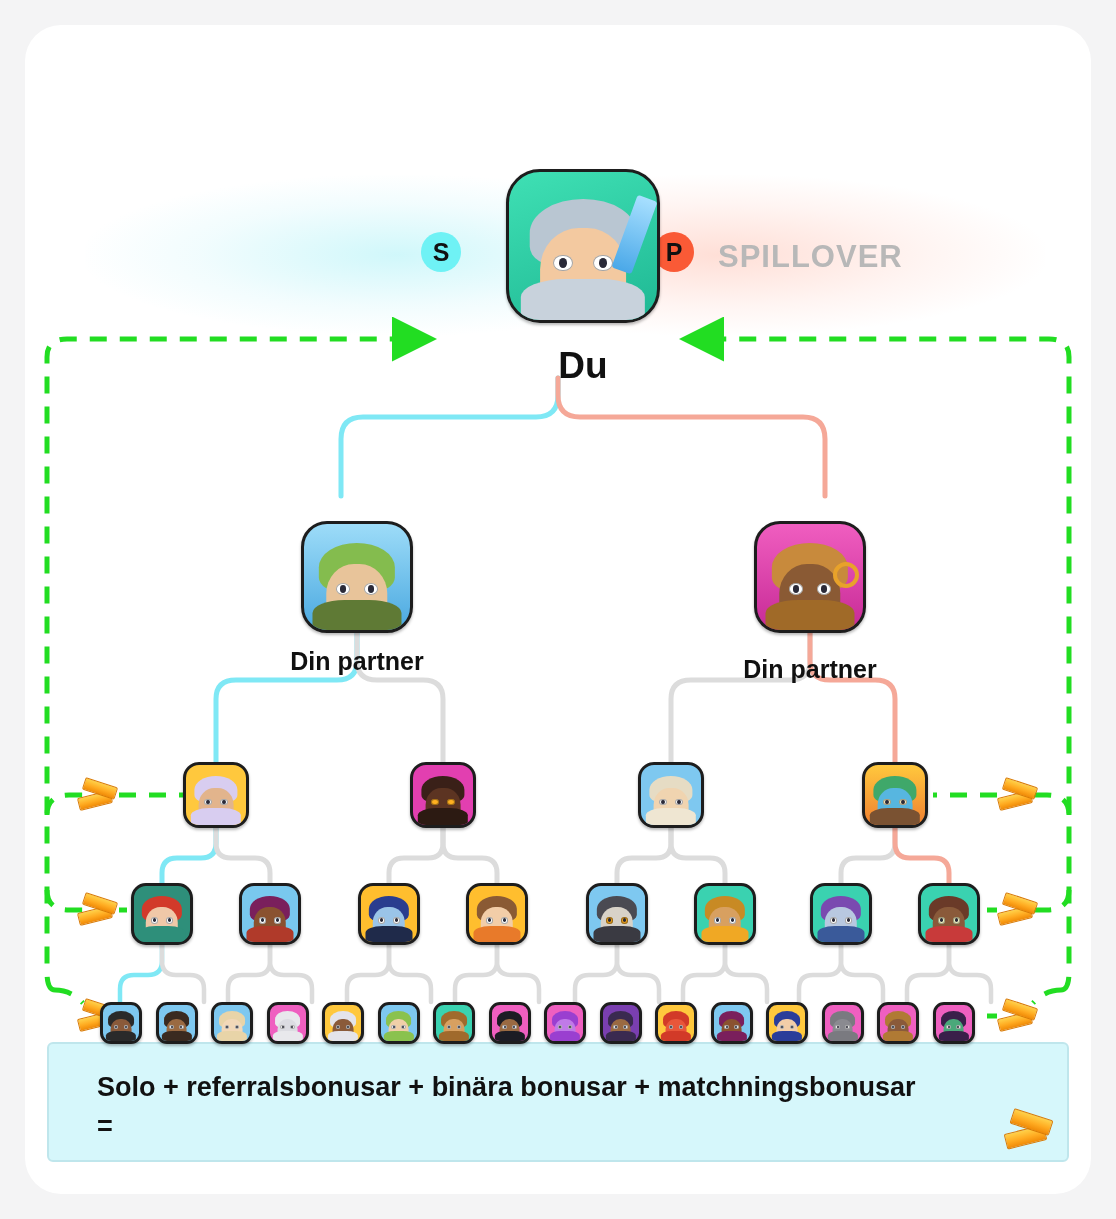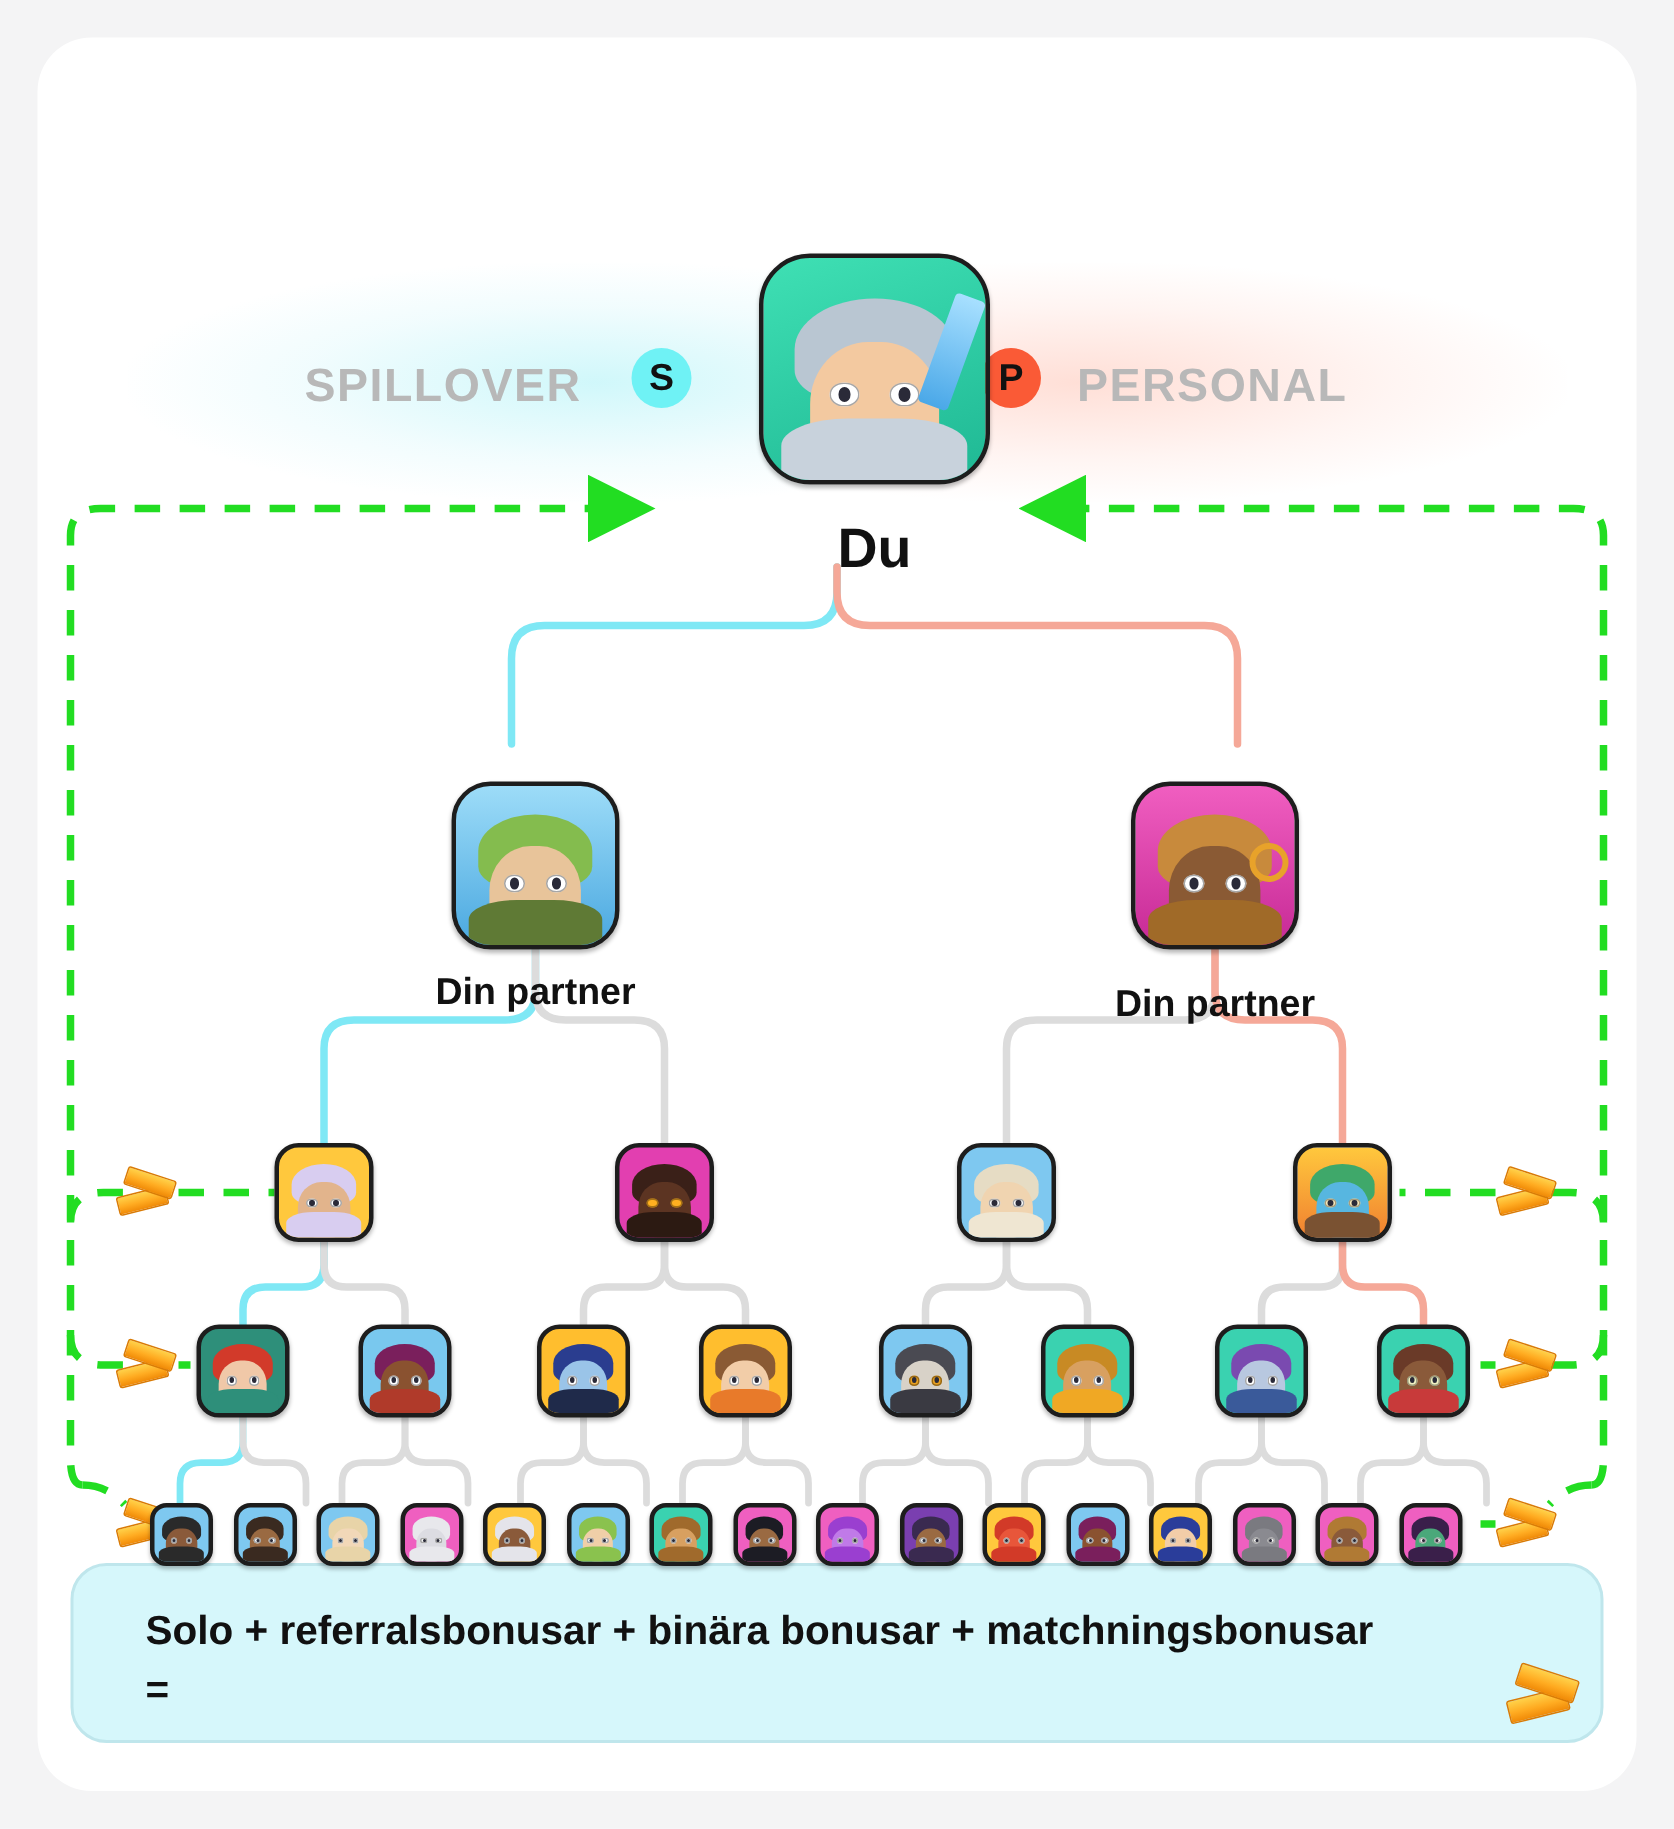--- a/index.html
+++ b/index.html
@@ -198,21 +198,21 @@
   
   .formula-box {
     position: absolute;
     left: 22px;
     top: 1017px;
     width: 1022px;
     height: 120px;
     box-sizing: border-box;
     background: #d6f7fb;
     border: 2px solid #bfe6ec;
-    border-radius: 24px;
+    border-radius: 6px;
   }
   .formula-text {
     position: absolute;
     left: 48px;
     top: 24px;
     width: 830px;
     font-size: 27px;
     font-weight: bold;
     color: #111;
     line-height: 1.45;
@@ -289,24 +289,23 @@
 
       <path d="M1036 965 Q1044 965 1044 947 L1044 332 Q1044 314 1024 314 L684 314" fill="none" stroke="#22dd22" stroke-width="5" stroke-dasharray="17 13" marker-end="url(#arrR)"></path>
       <path d="M1036 965 Q1020 965 1008 978" fill="none" stroke="#22dd22" stroke-width="5" stroke-dasharray="17 13"></path>
       <path d="M1044 790 Q1044 770 1022 770 L1008 770" fill="none" stroke="#22dd22" stroke-width="5" stroke-dasharray="17 13"></path>
       <path d="M1044 865 Q1044 885 1022 885 L1008 885" fill="none" stroke="#22dd22" stroke-width="5" stroke-dasharray="17 13"></path>
       <path d="M972 770 L908 770" fill="none" stroke="#22dd22" stroke-width="5" stroke-dasharray="17 13"></path>
       <path d="M972 885 L962 885" fill="none" stroke="#22dd22" stroke-width="5" stroke-dasharray="17 13"></path>
       <path d="M972 991 L962 991" fill="none" stroke="#22dd22" stroke-width="5" stroke-dasharray="17 13"></path>
     </svg>
 
-    <div class="side-label left">SPILLOVER</div>
     <div class="badge s">S</div>
     <div class="badge p">P</div>
-    <div class="side-label right">PERSONAL</div>
+    <div class="side-label right">SPILLOVER</div>
 
     <div class="avatar a-root" style="background:linear-gradient(160deg,#3fe0b4 0%,#1fb894 100%);">
       <div class="inner">
         <div class="hair" style="background:#b9c6d2;"></div>
         <div class="head" style="background:#f3c9a0;"></div>
         <div class="eyeL"></div>
           <div class="eyeR"></div>
         <div class="pupilL"></div>
           <div class="pupilR"></div>
         <div class="body" style="background:#c8d2dc;"></div>

